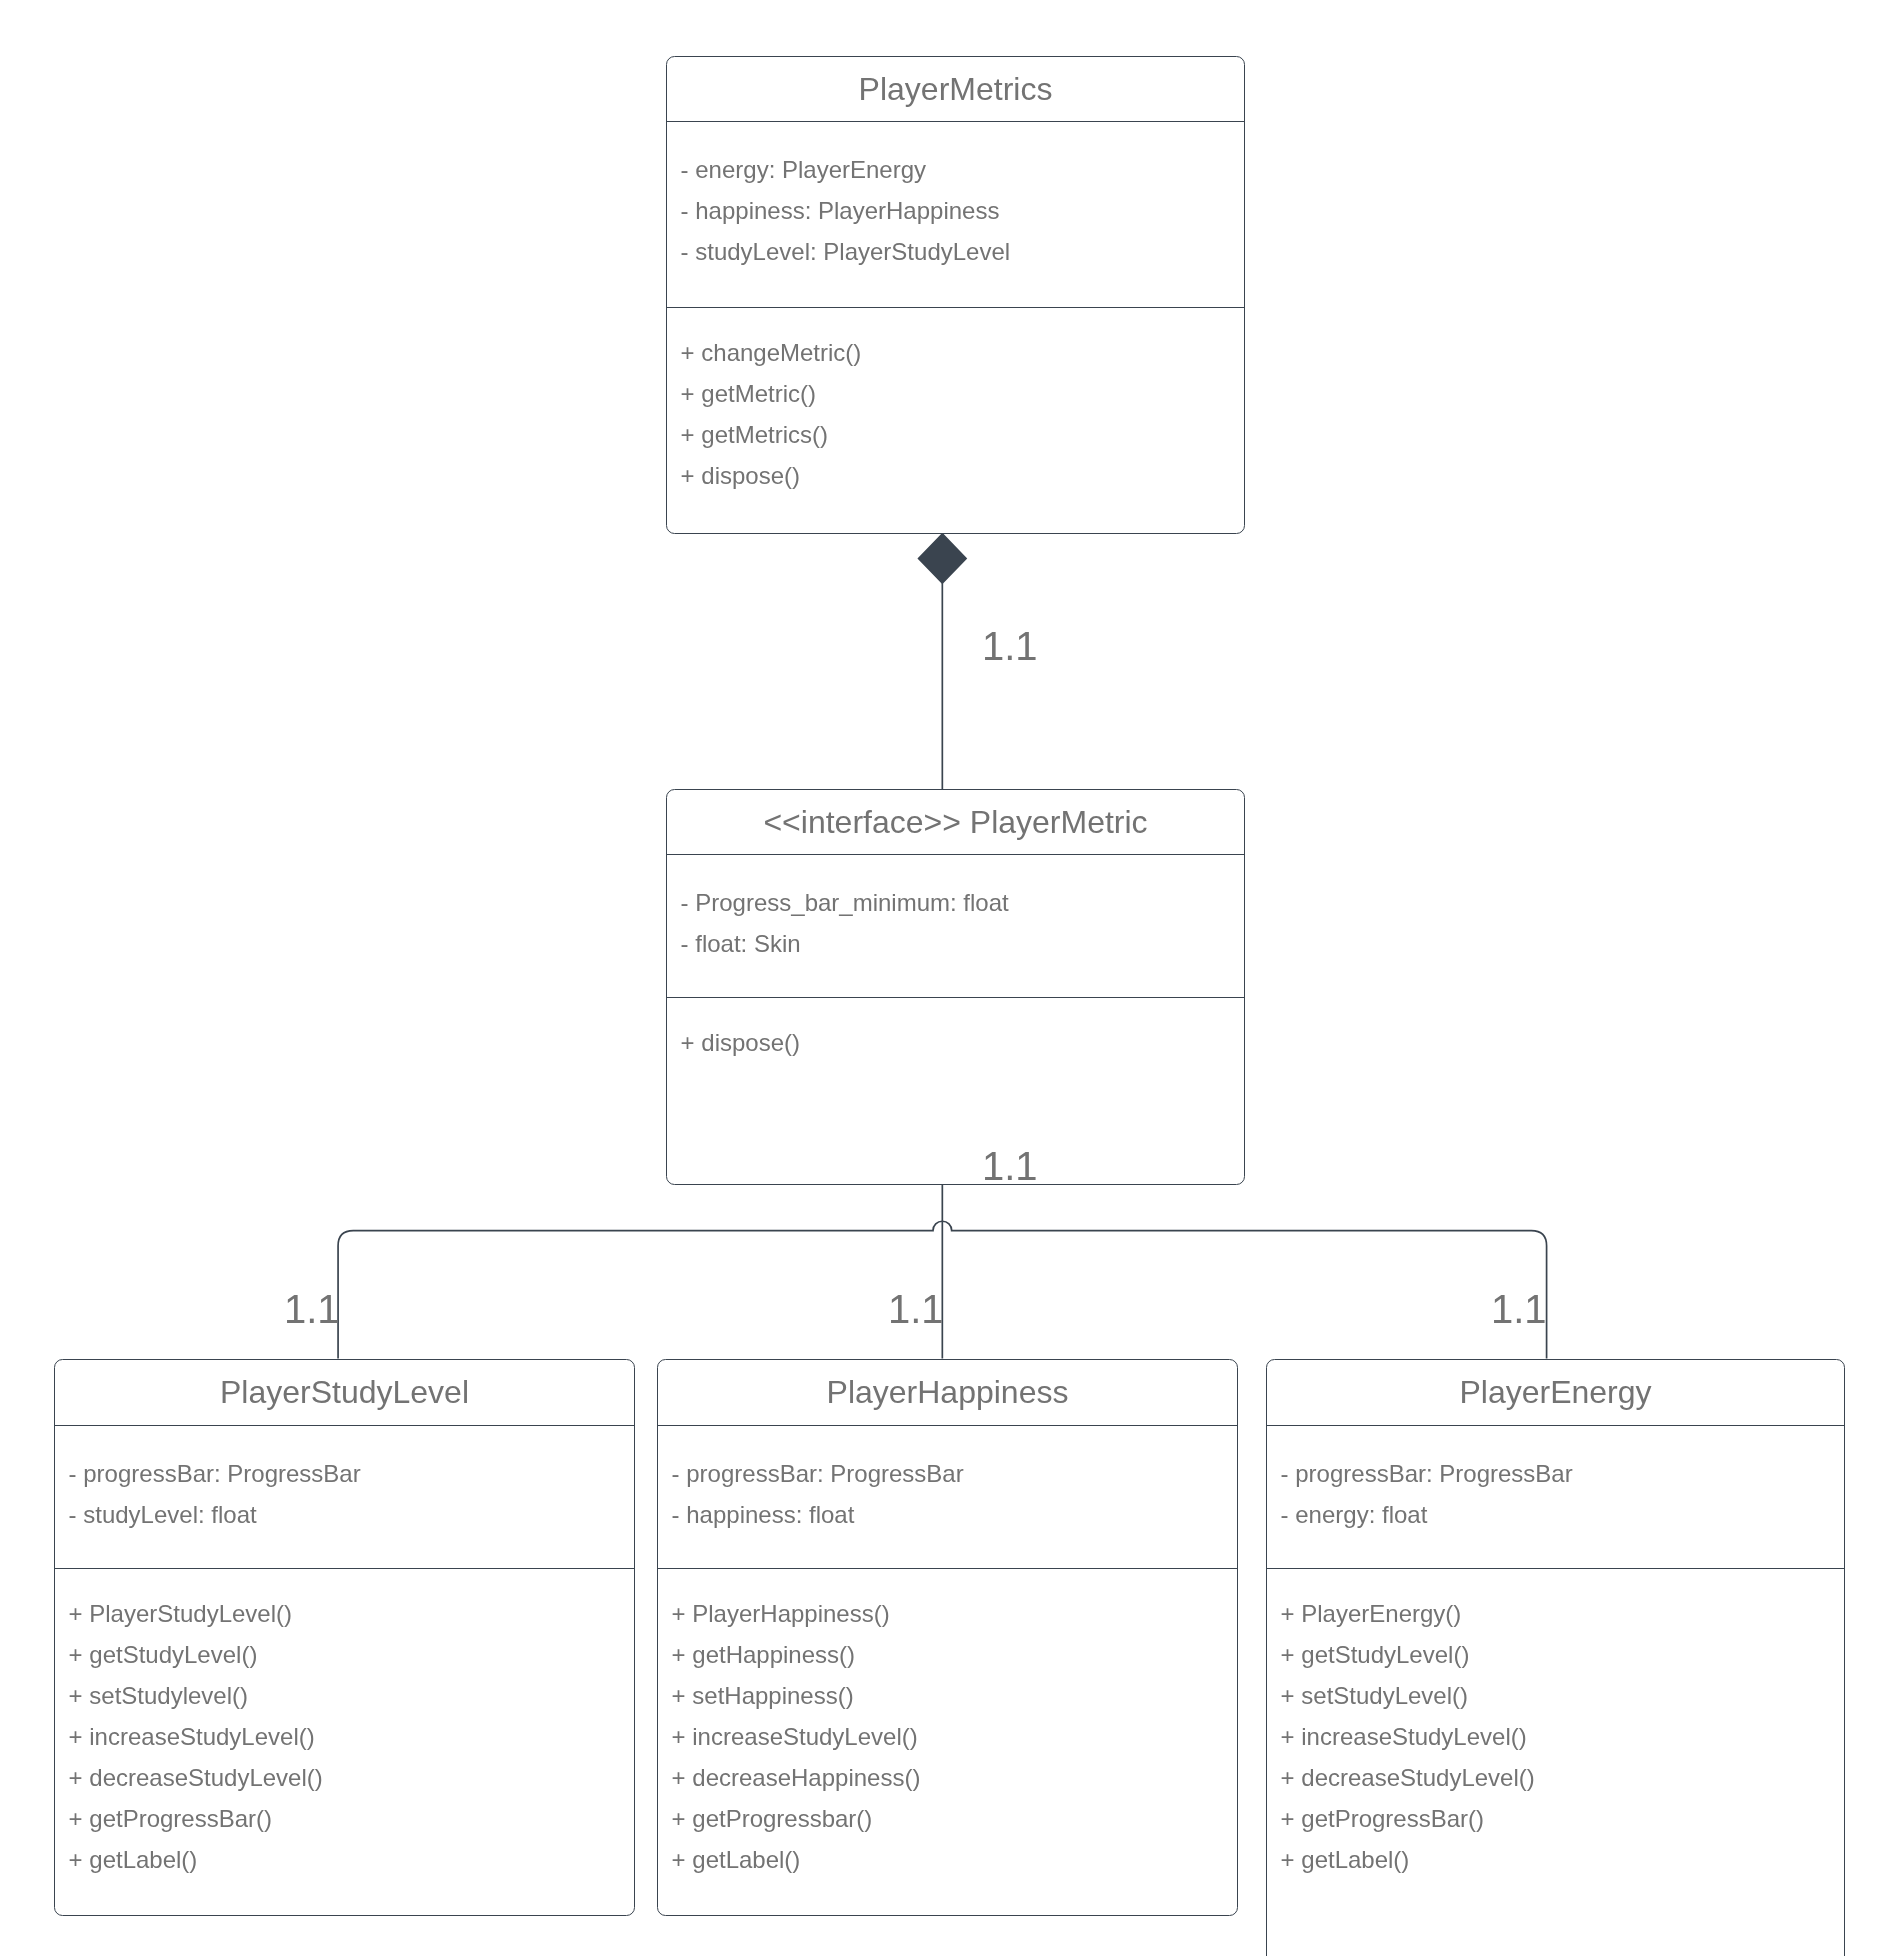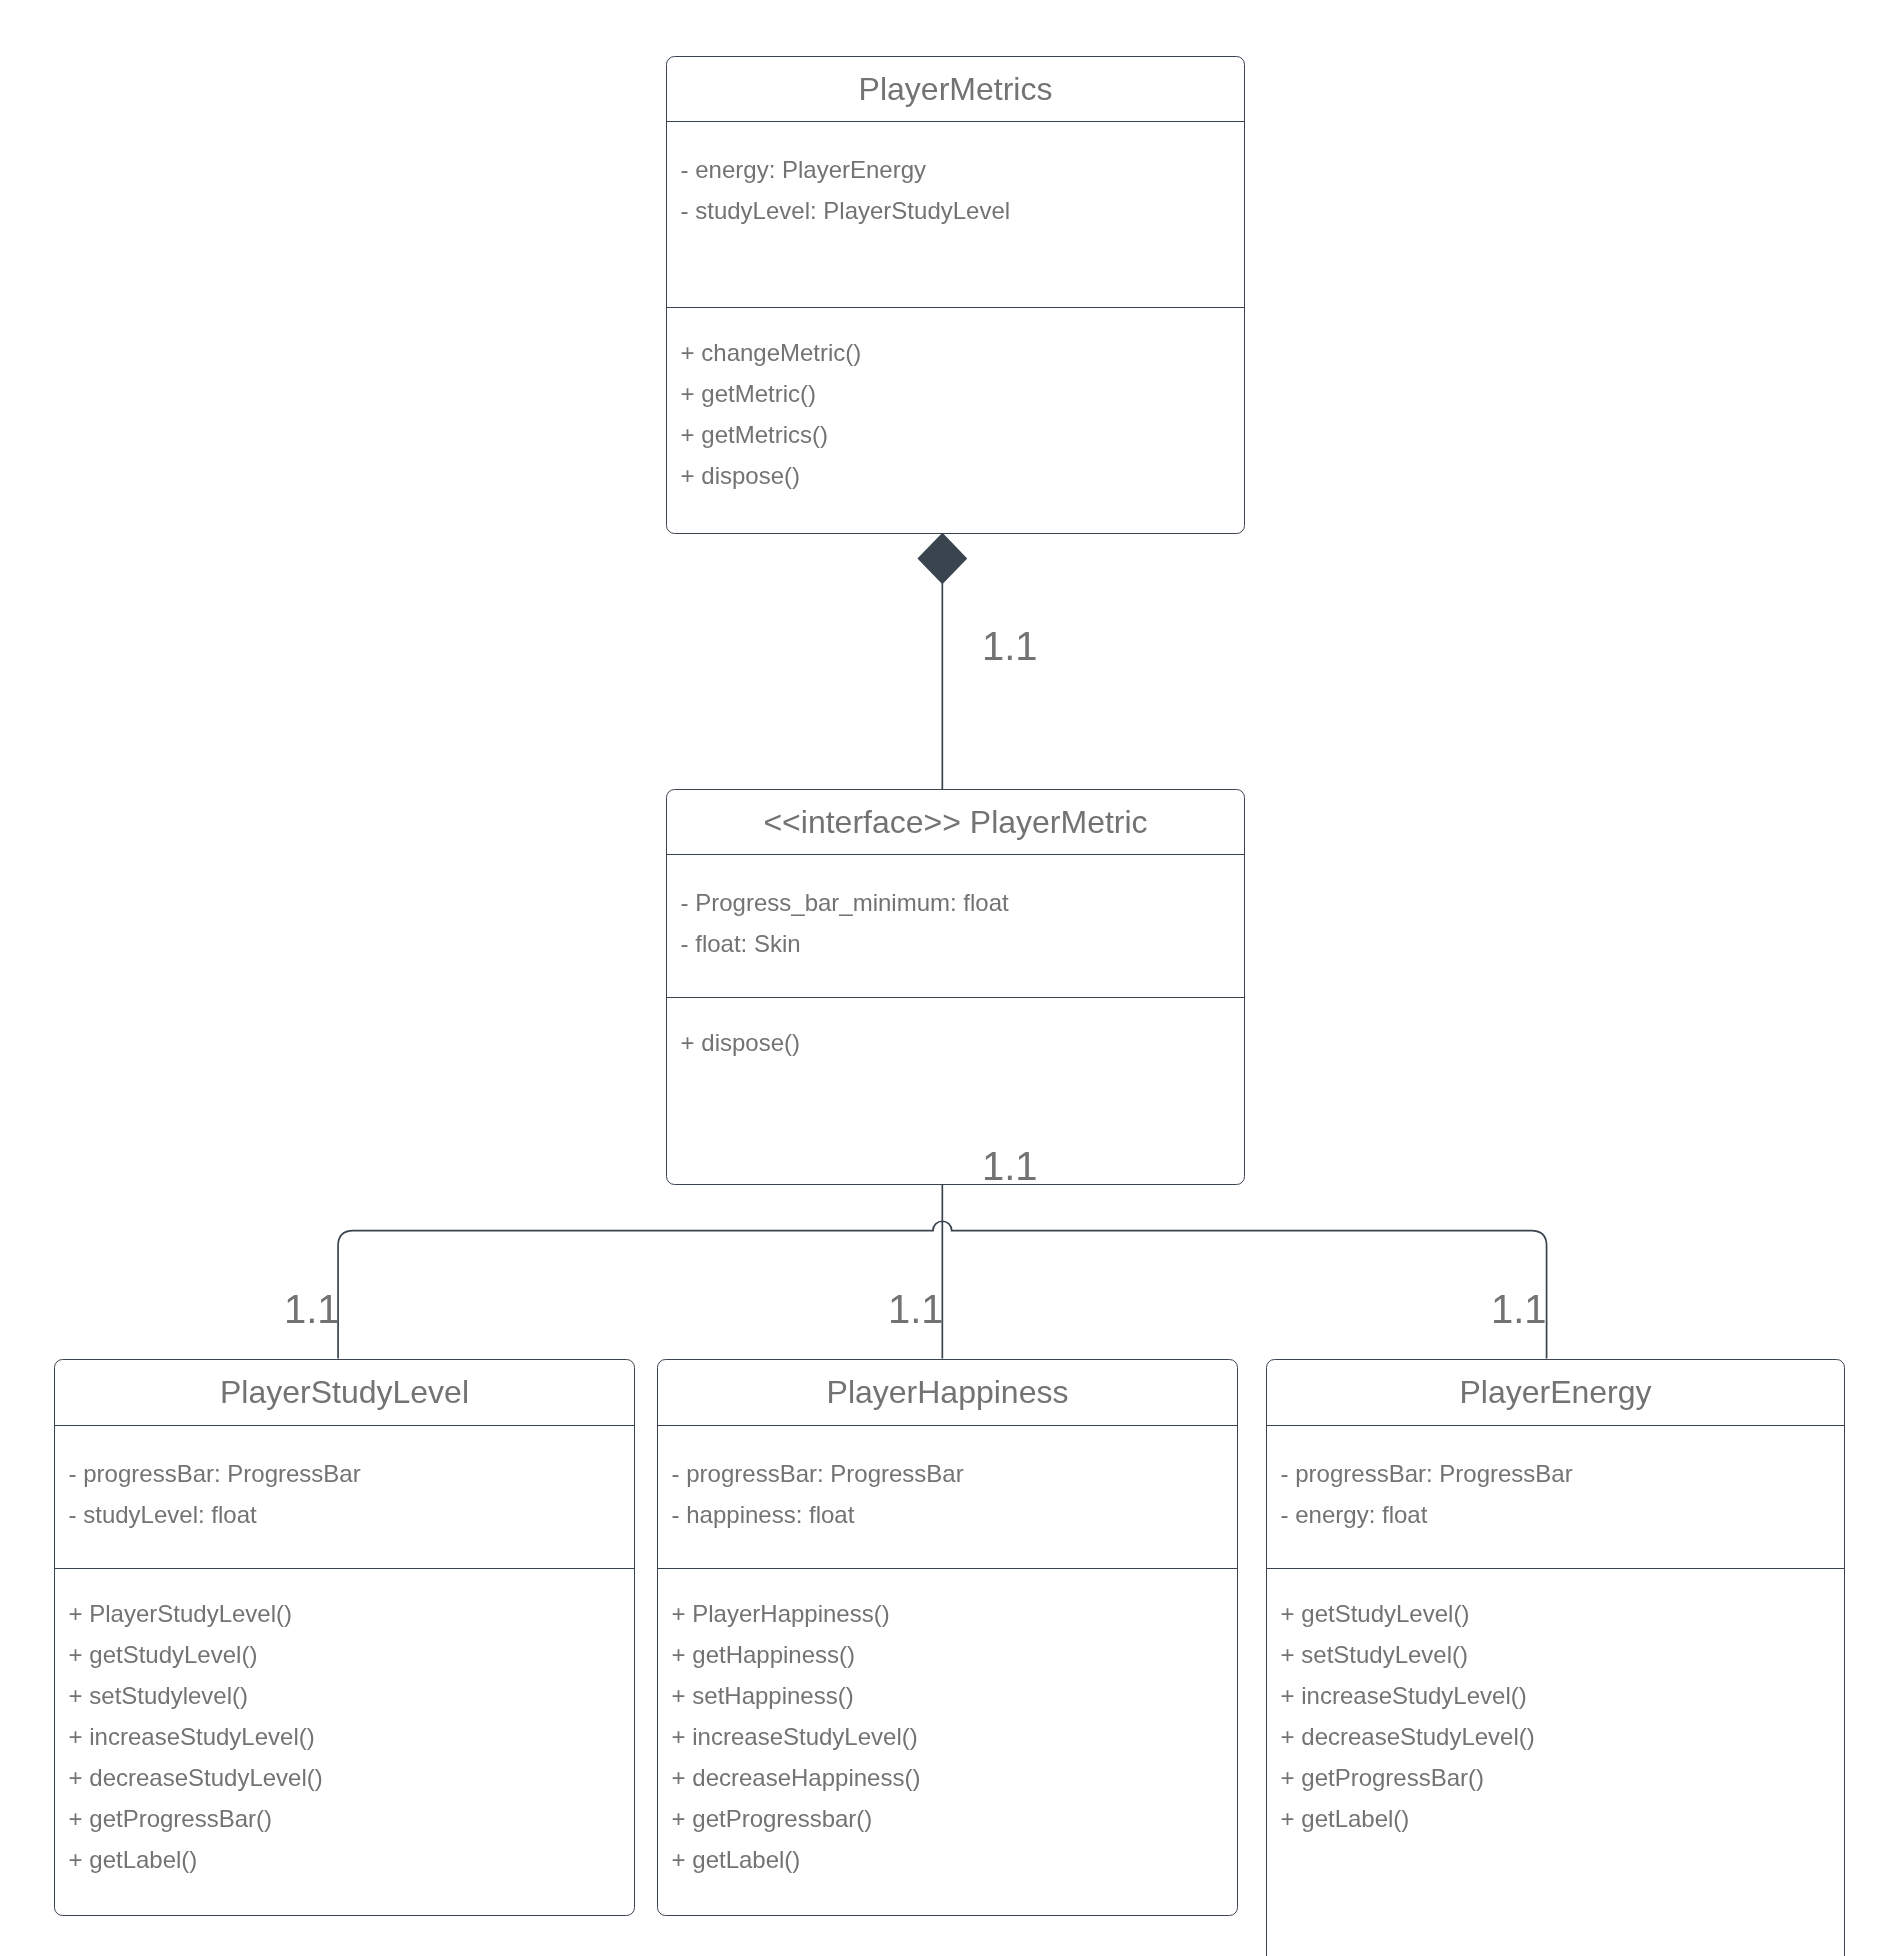--- a/index.html
+++ b/index.html
@@ -71,20 +71,21 @@
     <path d="M1101 1332 L1101 1603"></path>
     <polygon points="1101,1302 1111.5,1332 1090.5,1332" fill="#FFFFFF"></polygon>
 
     <path d="M388 1603 L388 1470 Q388 1452 406 1452 L1090 1452 A11 11 0 0 1 1112 1452 L1796 1452 Q1814 1452 1814 1470 L1814 1603"></path>
   </svg>
 
   <div class="uml-class b-metrics">
     <div class="uml-title">PlayerMetrics</div>
     <div class="uml-section attrs">
       <div class="line">- energy: PlayerEnergy</div>
+      <div class="line">- happiness: PlayerHappiness</div>
       <div class="line">- studyLevel: PlayerStudyLevel</div>
     </div>
     <div class="uml-section methods">
       <div class="line">+ changeMetric()</div>
       <div class="line">+ getMetric()</div>
       <div class="line">+ getMetrics()</div>
       <div class="line">+ dispose()</div>
     </div>
   </div>
 
@@ -133,20 +134,21 @@
     </div>
   </div>
 
   <div class="uml-class b-energy">
     <div class="uml-title">PlayerEnergy</div>
     <div class="uml-section attrs">
       <div class="line">- progressBar: ProgressBar</div>
       <div class="line">- energy: float</div>
     </div>
     <div class="uml-section methods">
+      <div class="line">+ PlayerEnergy()</div>
       <div class="line">+ getStudyLevel()</div>
       <div class="line">+ setStudyLevel()</div>
       <div class="line">+ increaseStudyLevel()</div>
       <div class="line">+ decreaseStudyLevel()</div>
       <div class="line">+ getProgressBar()</div>
       <div class="line">+ getLabel()</div>
     </div>
   </div>
 
   <div class="edge-label" style="left:973px;top:626px;">1.1</div>

